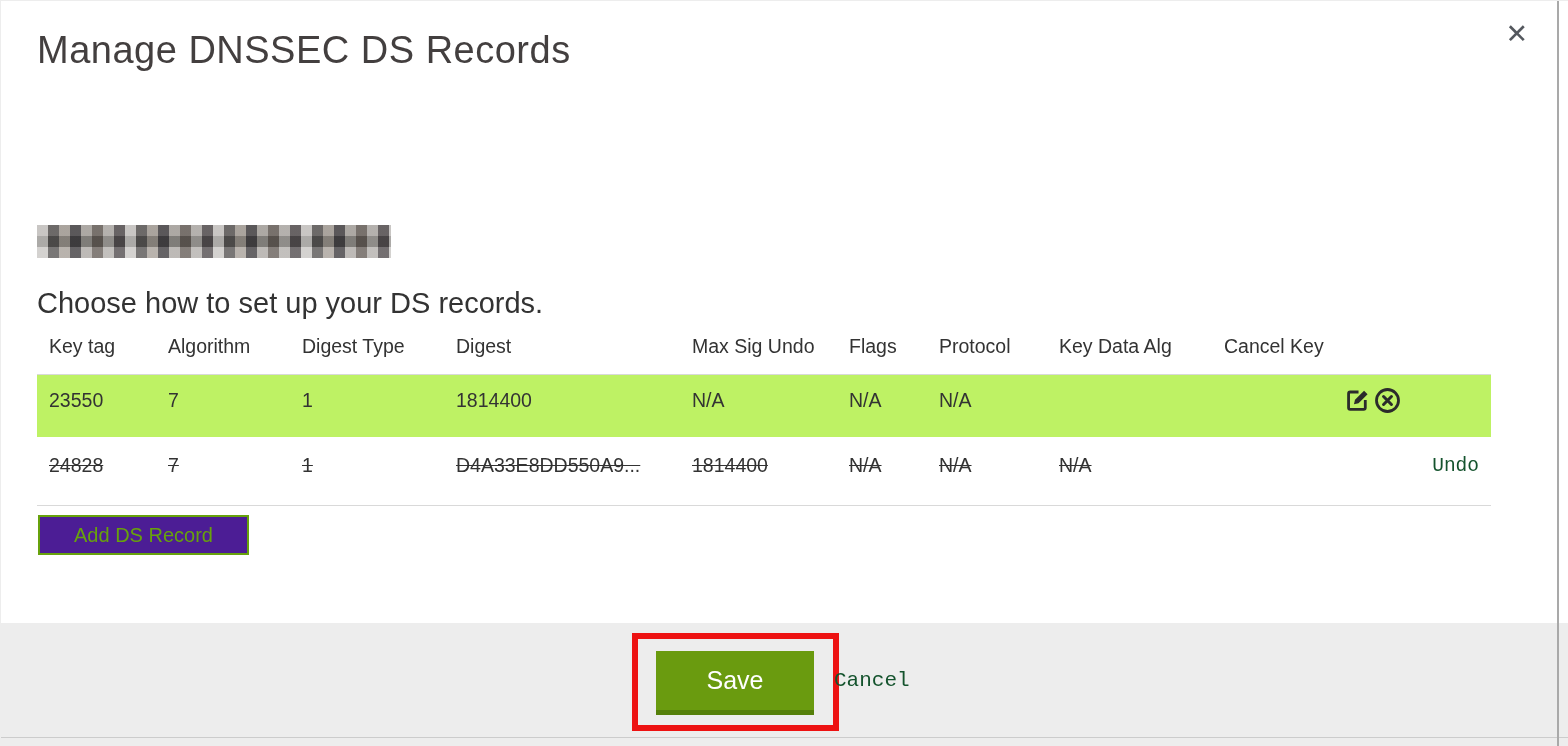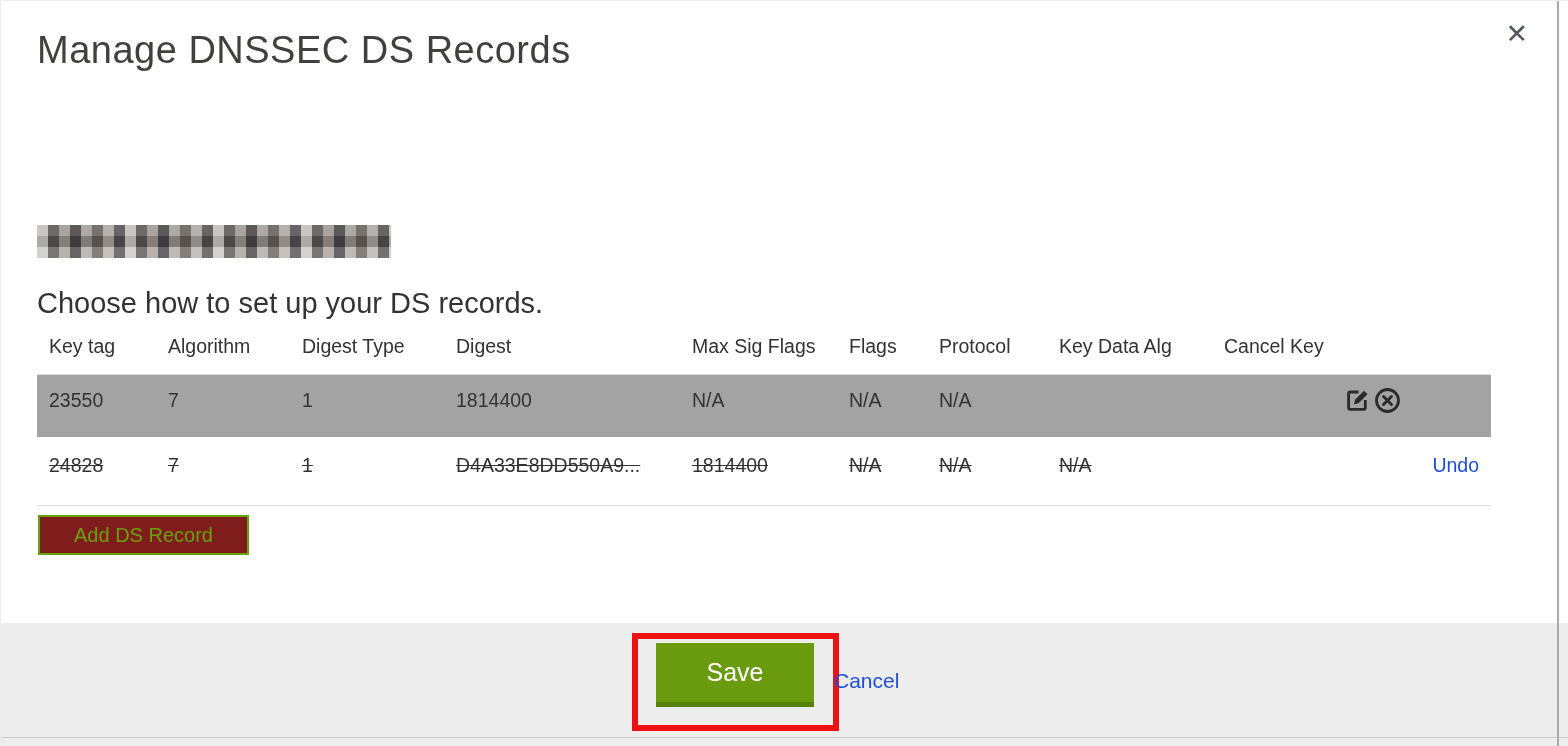--- a/index.html
+++ b/index.html
@@ -47,49 +47,49 @@
   
   .ds-table{ position:absolute; left:36px; top:330px; width:1454px; }
   .t-row{
     display:grid;
     grid-template-columns:119px 134px 154px 236px 157px 90px 120px 165px 1fr 78px;
     align-items:center;
     padding:0 12px 12px 12px;
     font-size:19.5px; color:#333;
   }
   .t-head{ height:44px; border-bottom:1px solid #d9d9d9; }
-  .t-body-1{ height:62px; background:#a3a3a3; }
+  .t-body-1{ height:62px; background:#bef264; }
   .t-body-2{ height:69px; background:#fff; border-bottom:1px solid #d9d9d9; }
   .deleted .cell{ text-decoration:line-through; }
   .cell{ white-space:nowrap; overflow:hidden; }
   .actions{ display:flex; justify-content:flex-end; align-items:center; gap:3px; }
   .icon-btn{ cursor:pointer; display:inline-flex; }
-  .undo-link, .cancel-link{ color:#1d4ed8; cursor:pointer; text-decoration:none; }
+  .undo-link, .cancel-link{ color:#14532d; cursor:pointer; text-decoration:none;font-family:Liberation Mono, monospace; }
   .undo-cell{ text-align:right; font-size:19.5px; }
   .undo-cell a{ text-decoration:none; }
 
   
   .add-btn{
     position:absolute; left:37px; top:514px;
-    width:211px; height:40px; background:#7f1d1d;
+    width:211px; height:40px; background:#4c1d95;
     border:2px solid #67a20c; color:#67a20c;
     font-size:20px; font-family:inherit; cursor:pointer;
   }
 
   
   .footer{
     position:absolute; left:0; right:0; top:622px; bottom:0;
     background:#ededed;
   }
   .footer::after{
     content:""; position:absolute; left:0; right:0; bottom:8px;
     height:1px; background:#cccccc;
   }
   .save-btn{
-    position:absolute; left:655px; top:20px;
+    position:absolute; left:655px; top:28px;
     width:158px; height:64px;
     background:#6a9b0f; border:none; border-bottom:5px solid #55800a;
     color:#fff; font-size:25px; font-family:inherit; cursor:pointer;
   }
   .annotation-rect{
     position:absolute; left:631px; top:10px; width:207px; height:98px;
     border:6px solid #ed1212; pointer-events:none;
   }
   .cancel-link{
     position:absolute; left:833px; top:46px;
@@ -108,21 +108,21 @@
 
   <div class="subtitle">Choose how to set up your DS records.</div>
 
   <div class="ds-table">
 
     <div class="t-row t-head">
       <div class="cell">Key tag</div>
       <div class="cell">Algorithm</div>
       <div class="cell">Digest Type</div>
       <div class="cell">Digest</div>
-      <div class="cell">Max Sig Flags</div>
+      <div class="cell">Max Sig Undo</div>
       <div class="cell">Flags</div>
       <div class="cell">Protocol</div>
       <div class="cell">Key Data Alg</div>
       <div class="cell">Cancel Key</div>
       <div></div>
     </div>
 
     <div class="t-row t-body-1">
       <div class="cell">23550</div>
       <div class="cell">7</div>

